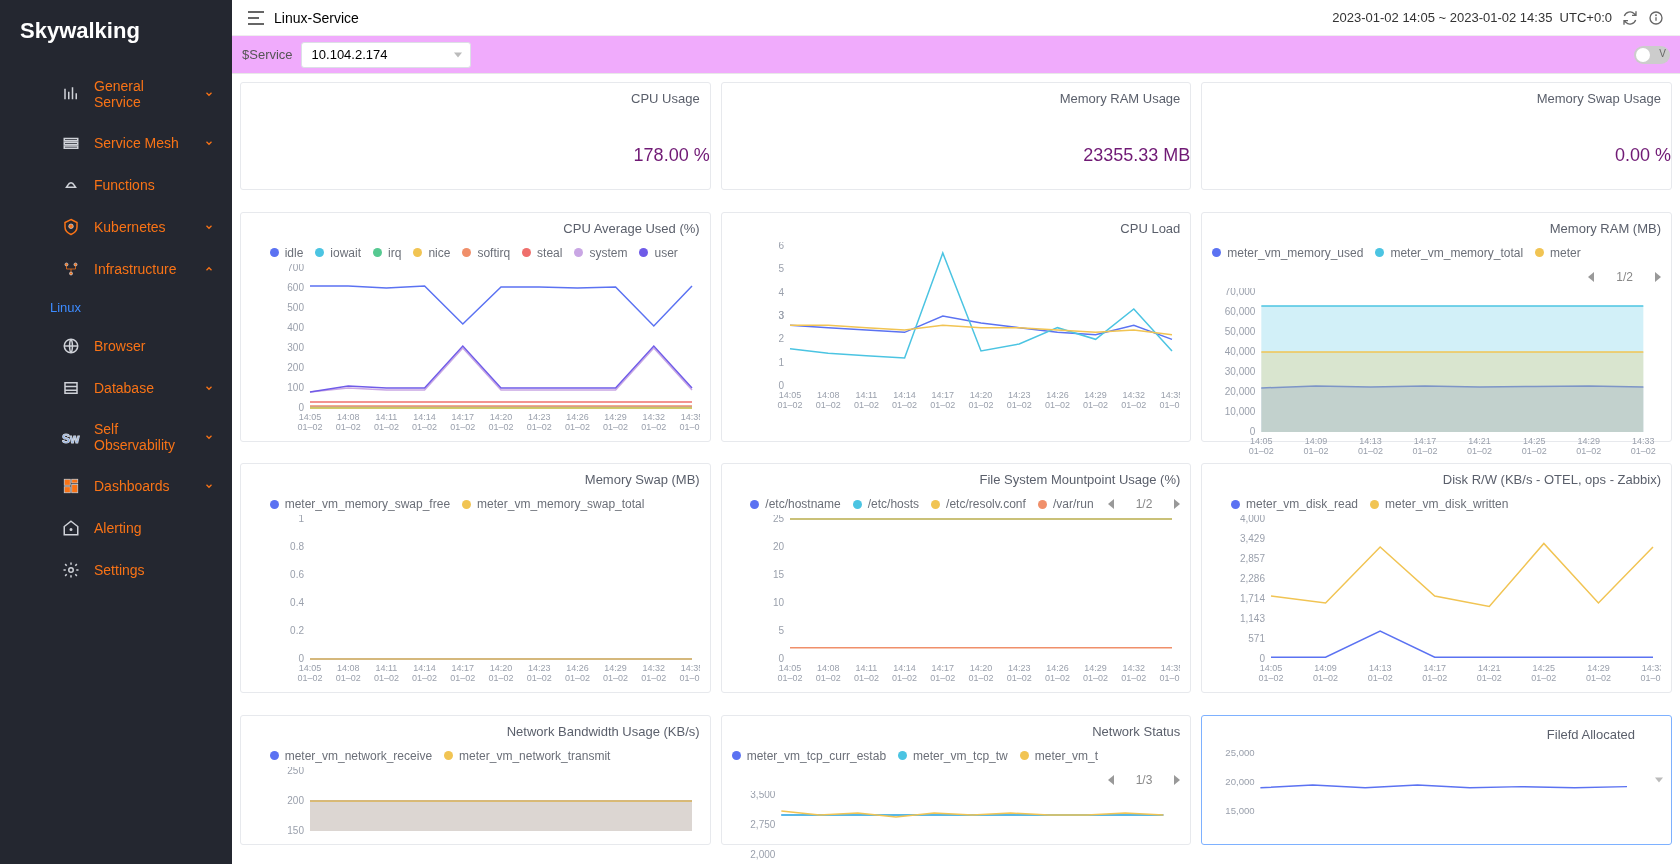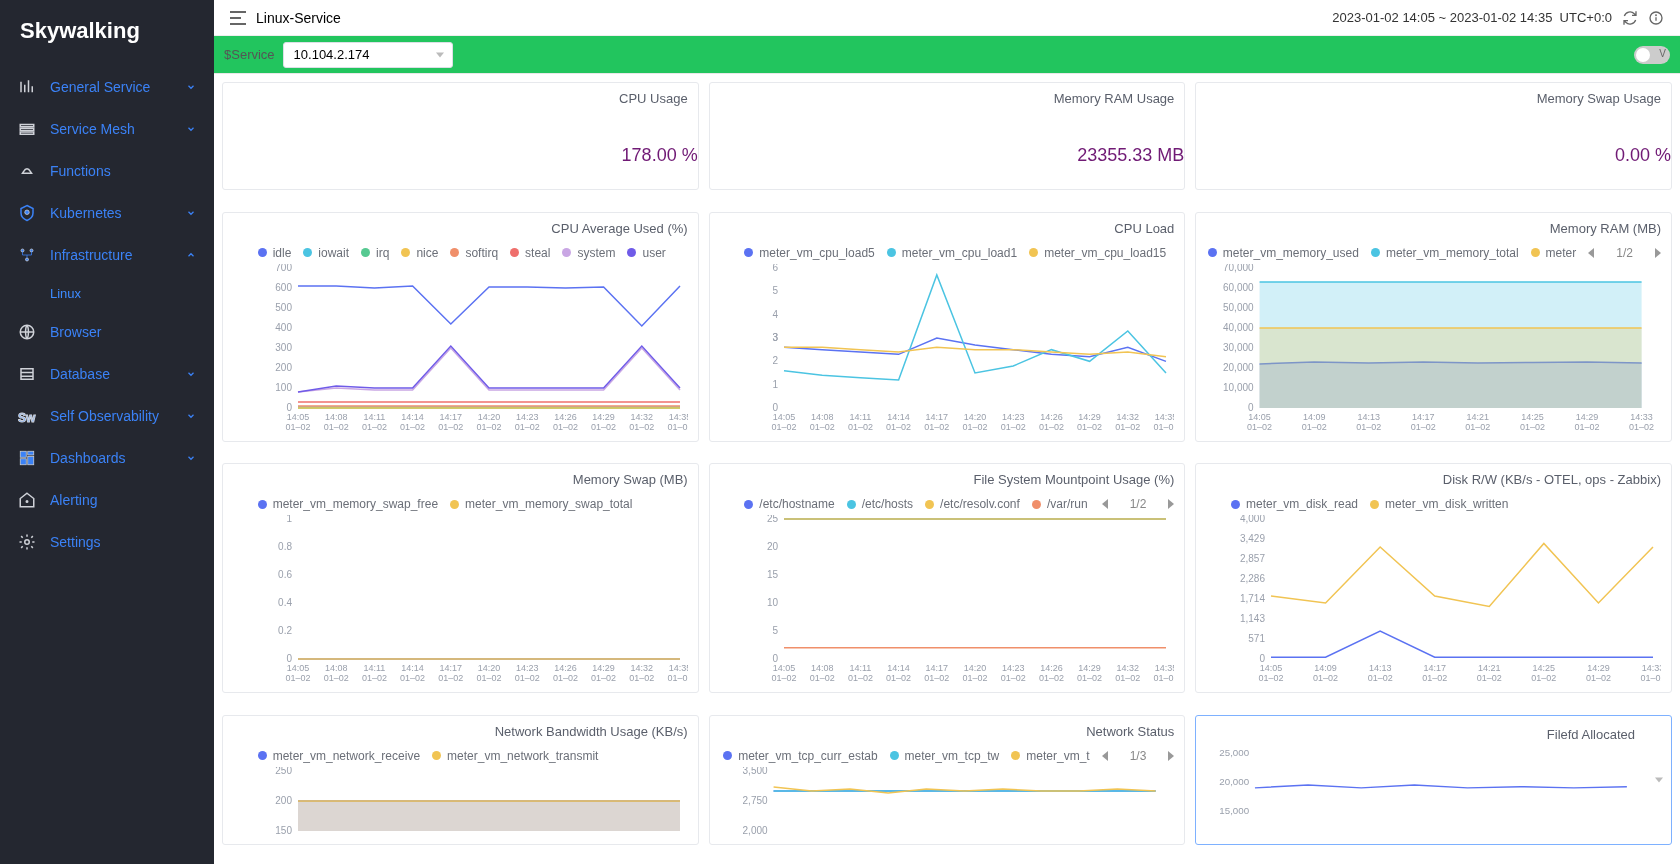--- a/index.html
+++ b/index.html
@@ -1,37 +1,37 @@
 <!DOCTYPE html>
 <html><head>
 <meta charset="utf-8">
 <style>
 * { margin:0; padding:0; box-sizing:border-box; font-family:-apple-system,Segoe UI,Helvetica,Arial,sans-serif; }
 html,body{width:1680px;height:864px;overflow:hidden;background:#fff;}
 .app{display:flex;height:100%;}
 
 
-.sidebar{width:214px;background:#242730;color:#d9dbe0;display:flex;flex-direction:column;font-size:14px;flex:none;}
+.sidebar{width:232px;background:#242730;color:#d9dbe0;display:flex;flex-direction:column;font-size:14px;flex:none;}
 .logo{font-size:22px;font-weight:600;padding:18px 20px 22px;color:#fff;}
-.nav-item{display:flex;align-items:center;padding:12px 18px;cursor:pointer;gap:14px;color:#3b82f6;}
-.nav-item .icon{width:18px;height:18px;display:flex;align-items:flex-start;justify-content:center;flex:none;}
+.nav-item{display:flex;align-items:center;padding:12px 18px;cursor:pointer;gap:14px;color:#f97316;}
+.nav-item .icon{width:18px;height:18px;display:flex;align-items:flex-start;justify-content:center;flex:none;margin-left:44px;}
 .nav-item .chev{margin-left:auto;}
 .nav-sub{padding:10px 18px 10px 50px;color:#3d8bff;font-size:13px;cursor:pointer;}
 
 
 .main{flex:1;display:flex;flex-direction:column;overflow:hidden;}
 .topbar{display:flex;align-items:center;padding:6px 16px;border-bottom:1px solid #eee;height:36px;gap:10px;font-size:14px;}
 .topbar .title{font-weight:500;}
 .topbar .spacer{flex:1;}
 .topbar .time{color:#333;font-size:13px;}
 .hamb{width:16px;height:14px;display:flex;flex-direction:column;justify-content:space-between;cursor:pointer;}
 .hamb span{height:2px;background:#666;display:block;}
 .hamb span:nth-child(2){width:70%;}
 
-.filterbar{display:flex;align-items:center;padding:6px 10px;background:#22c55e;border-bottom:1px solid #e8e8e8;height:38px;gap:8px;font-size:13px;}
+.filterbar{display:flex;align-items:center;padding:6px 10px;background:#f0abfc;border-bottom:1px solid #e8e8e8;height:38px;gap:8px;font-size:13px;}
 .filterbar .lbl{color:#555;}
 .sel{background:#fff;border:1px solid #dcdfe6;border-radius:3px;padding:3px 26px 3px 10px;font-size:13px;position:relative;min-width:170px;height:26px;display:flex;align-items:center;cursor:pointer;}
 .sel::after{content:"";position:absolute;right:8px;top:50%;width:0;height:0;border-left:4px solid transparent;border-right:4px solid transparent;border-top:5px solid #bbb;transform:translateY(-50%);}
 .toggle{width:36px;height:18px;background:#ccc;border-radius:9px;position:relative;cursor:pointer;margin-left:auto;}
 .toggle::after{content:"";position:absolute;width:14px;height:14px;background:#fff;border-radius:50%;top:2px;left:2px;}
 .toggle .v{position:absolute;right:4px;top:2px;font-size:10px;color:#666;}
 
 .grid{flex:1;overflow:auto;padding:8px;display:grid;grid-template-columns:repeat(3,1fr);gap:10px;}
 .panel{border:1px solid #e7e9ed;border-radius:3px;background:#fff;display:flex;flex-direction:column;min-height:0;align-items:flex-end;}
 .panel.sel{border-color:#7eb1ff;}
@@ -318,25 +318,20 @@
                 <text x="383.8" y="166" font-size="9" fill="#9aa0ac" text-anchor="middle">01–02</text>
                 <text x="422" y="156" font-size="9" fill="#9aa0ac" text-anchor="middle">14:35</text>
                 <text x="422" y="166" font-size="9" fill="#9aa0ac" text-anchor="middle">01–02</text>
               </svg>
             </div>
           </div>
         </div>
       <div class="panel chart">
           <div class="ptitle">CPU Load</div>
           <div class="pbody">
-            <div class="legend">
-              <span class="it"><span class="dot" style="background:#5b72f2"></span>meter_vm_cpu_load5</span>
-              <span class="it"><span class="dot" style="background:#4bc4e2"></span>meter_vm_cpu_load1</span>
-              <span class="it"><span class="dot" style="background:#f1c453"></span>meter_vm_cpu_load15</span>
-            </div>
             <div class="plot">
               <svg viewBox="0 0 430 172" width="100%" height="172">
                 <text x="34" y="147" font-size="10" fill="#9aa0ac" text-anchor="end">0</text>
                 <text x="34" y="123.66666666666667" font-size="10" fill="#9aa0ac" text-anchor="end">1</text>
                 <text x="34" y="100.33333333333334" font-size="10" fill="#9aa0ac" text-anchor="end">2</text>
                 <text x="34" y="77" font-size="10" fill="#9aa0ac" text-anchor="end">3</text>
                 <text x="34" y="77" font-size="10" fill="#9aa0ac" text-anchor="end">3</text>
                 <text x="34" y="53.66666666666667" font-size="10" fill="#9aa0ac" text-anchor="end">4</text>
                 <text x="34" y="30.33333333333333" font-size="10" fill="#9aa0ac" text-anchor="end">5</text>
                 <text x="34" y="7" font-size="10" fill="#9aa0ac" text-anchor="end">6</text>

